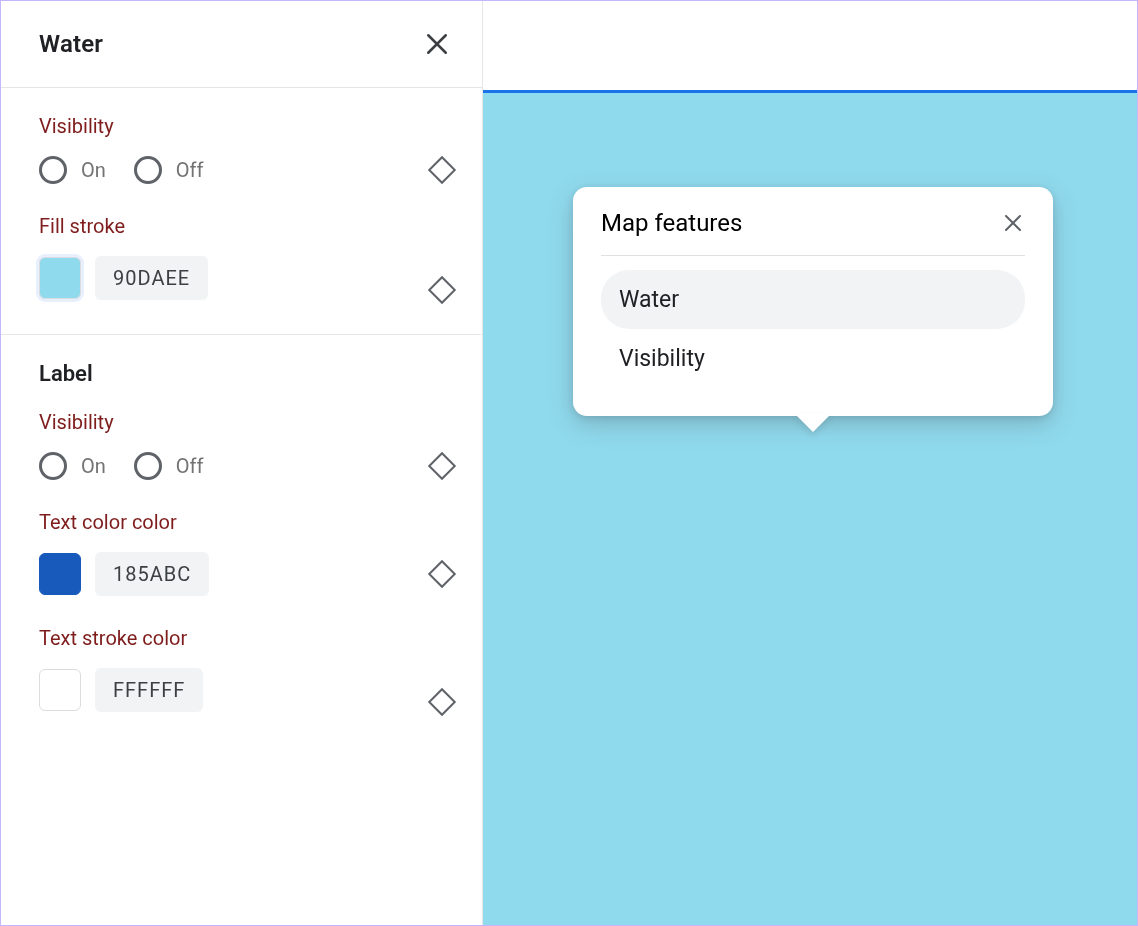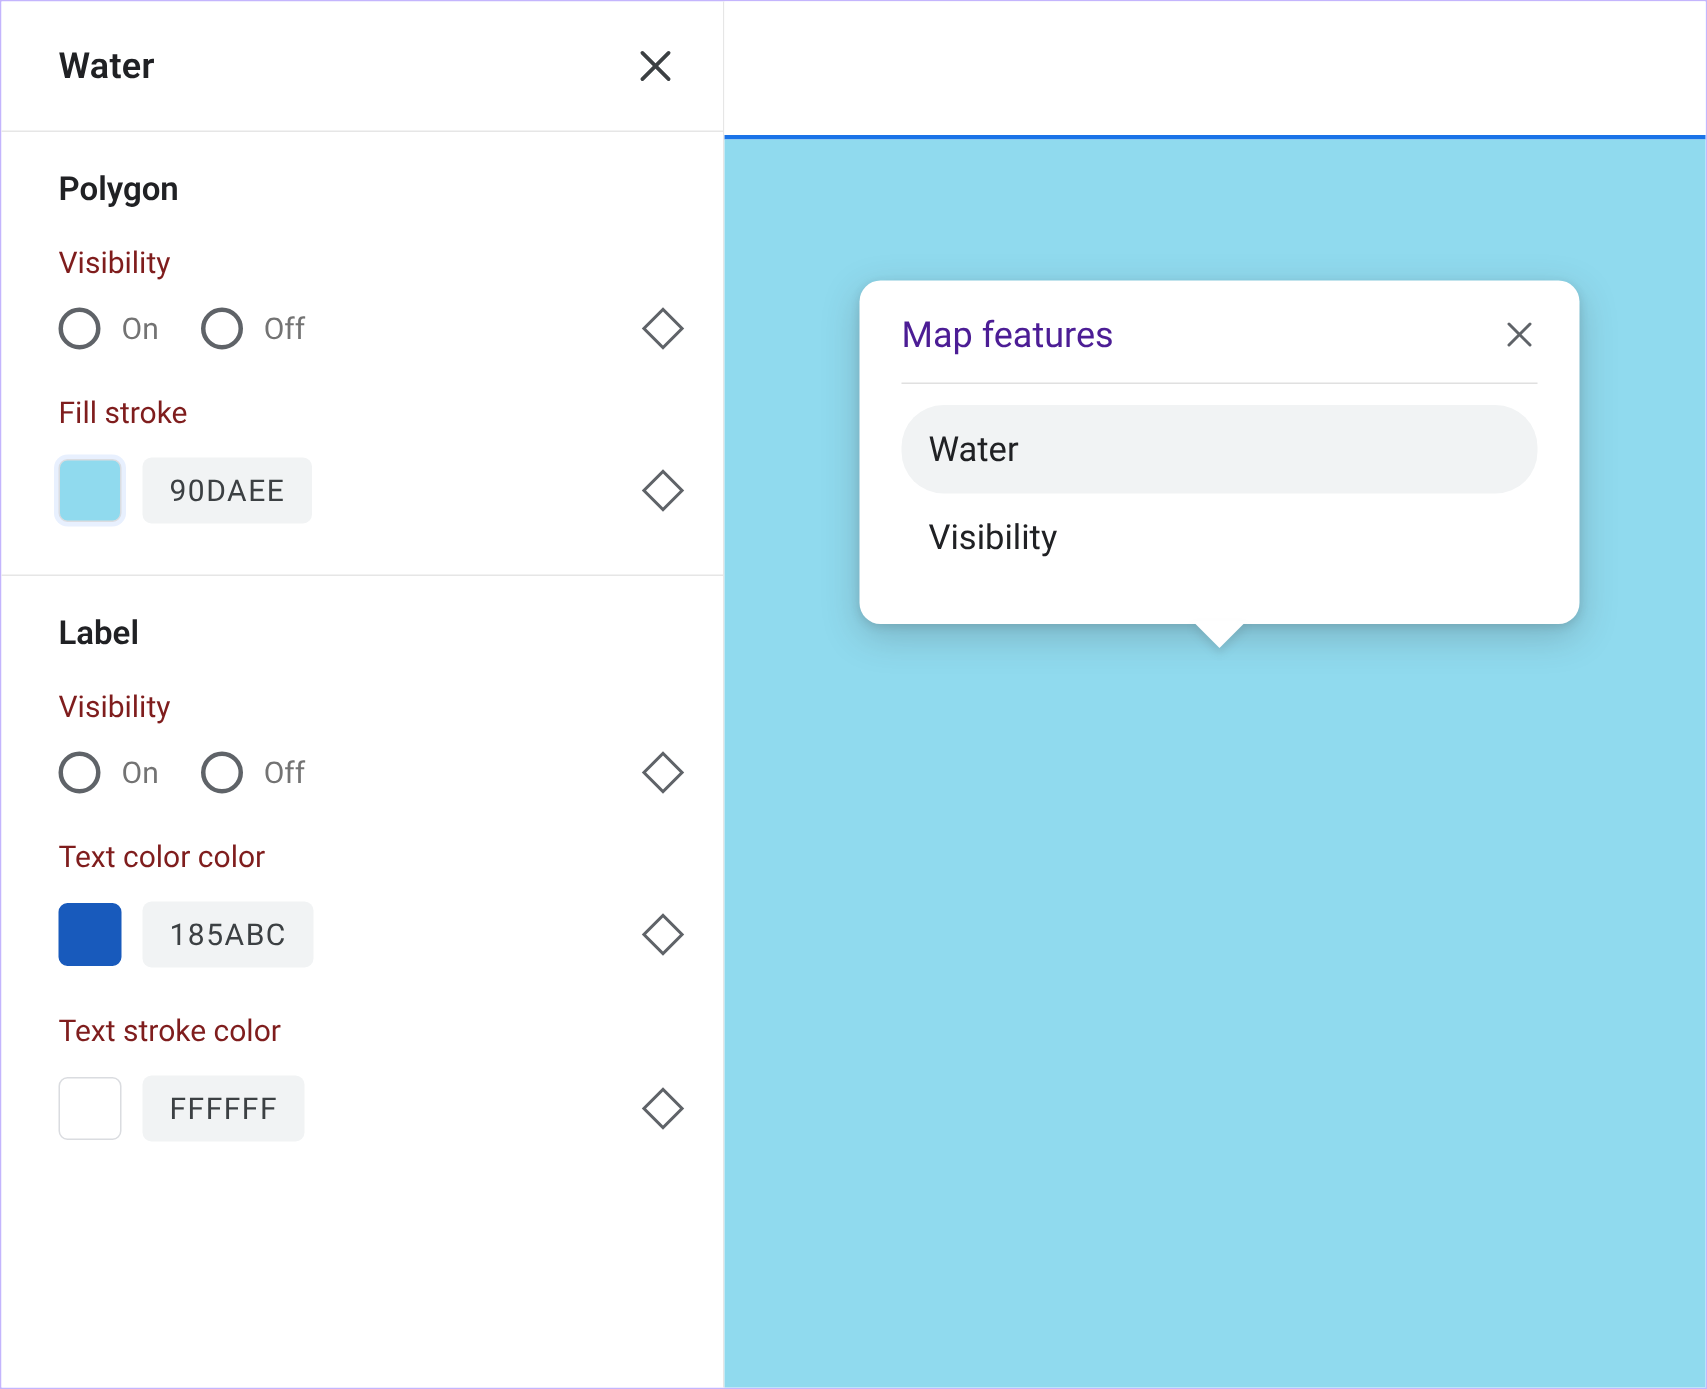--- a/index.html
+++ b/index.html
@@ -33,21 +33,21 @@
   .sb-section:last-child { border-bottom: none; }
   .sec-title { font-size: 22px; font-weight: 600; margin-bottom: 24px; }
   .field-label { font-size: 20px; color: #7f1d1d; margin-bottom: 18px; }
 
   .row {
     display: flex;
     align-items: center;
     justify-content: space-between;
     margin-bottom: 30px;
   }
-  .row:last-child { margin-bottom: 0; }
+  .row:last-child { margin-bottom: 0; align-items: flex-end; }
 
   .radio-group { display: flex; align-items: center; gap: 14px; }
   .radio {
     width: 28px; height: 28px;
     border: 3px solid #5f6368;
     border-radius: 50%;
     cursor: pointer;
     flex: 0 0 28px;
   }
   .radio-label { font-size: 20px; color: #737373; margin-right: 14px; text-align: center; }
@@ -105,21 +105,21 @@
     border-radius: 14px;
     box-shadow: 0 8px 24px rgba(60,64,67,0.25), 0 2px 6px rgba(60,64,67,0.15);
     padding: 22px 28px 28px 28px;
   }
   .popover-header {
     display: flex;
     align-items: center;
     justify-content: space-between;
     margin-bottom: 18px;
   }
-  .popover-title { font-size: 24px; font-weight: 400; color: #4c1d95; }
+  .popover-title { font-size: 24px; font-weight: 400; color: #000000; }
   .popover-close { width: 24px; height: 24px; color: #5f6368; cursor: pointer; }
   .popover-close svg { width: 100%; height: 100%; }
   .popover-divider { height: 1px; background: #e0e0e0; margin-bottom: 14px; }
   .popover-item {
     font-size: 23px;
     padding: 16px 18px;
     border-radius: 28px;
     cursor: pointer;
     color: #202124;
   }
@@ -150,21 +150,20 @@
       <div class="sb-title">Water</div>
       <div class="close-x">
         <svg viewBox="0 0 24 24" stroke="currentColor" stroke-width="2" fill="none" stroke-linecap="round">
           <line x1="5" y1="5" x2="19" y2="19"></line>
             <line x1="19" y1="5" x2="5" y2="19"></line>
         </svg>
       </div>
     </div>
 
     <div class="sb-section">
-      <div class="sec-title">Polygon</div>
 
       <div class="field-label">Visibility</div>
       <div class="row">
         <div class="radio-group">
           <span class="radio"></span>
           <span class="radio-label">On</span>
           <span class="radio"></span>
           <span class="radio-label">Off</span>
         </div>
         <span class="diamond"></span>

